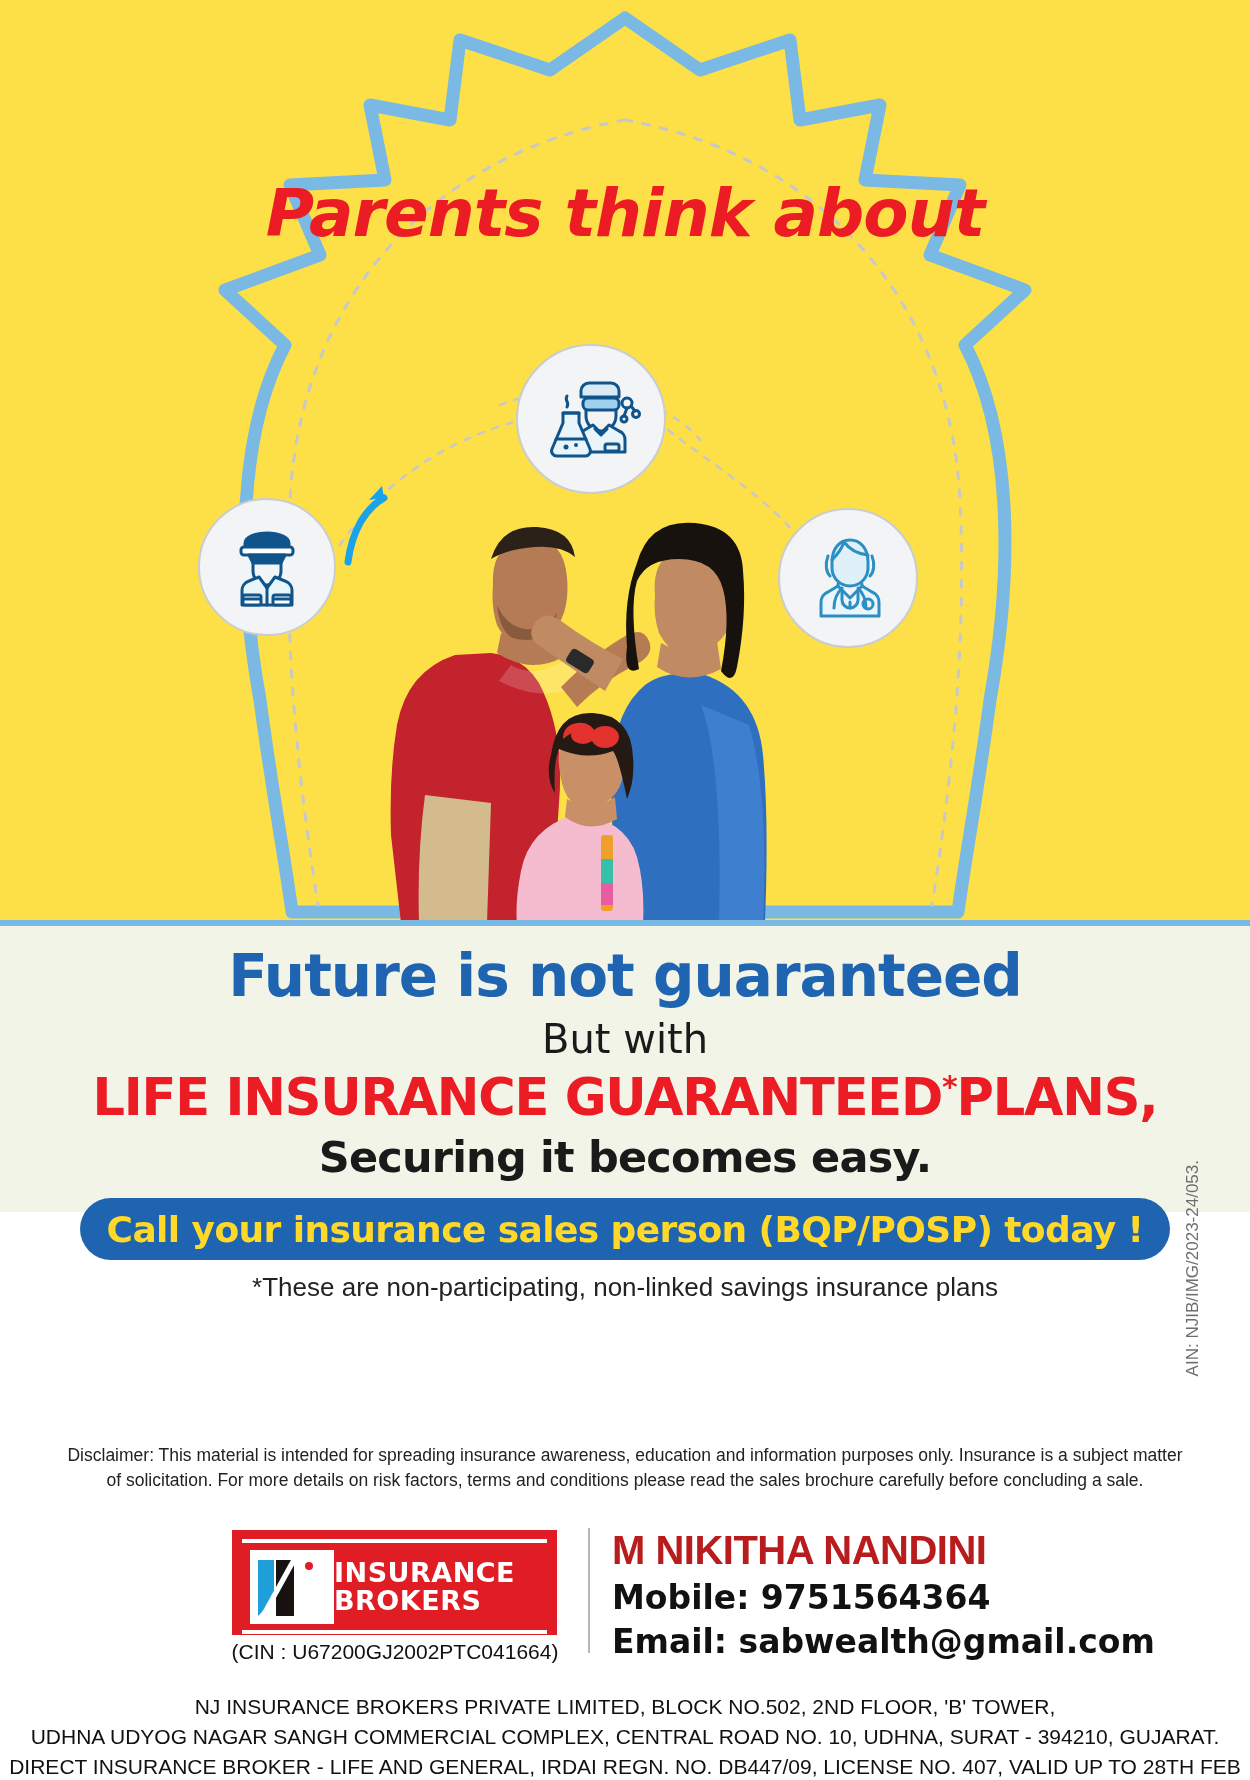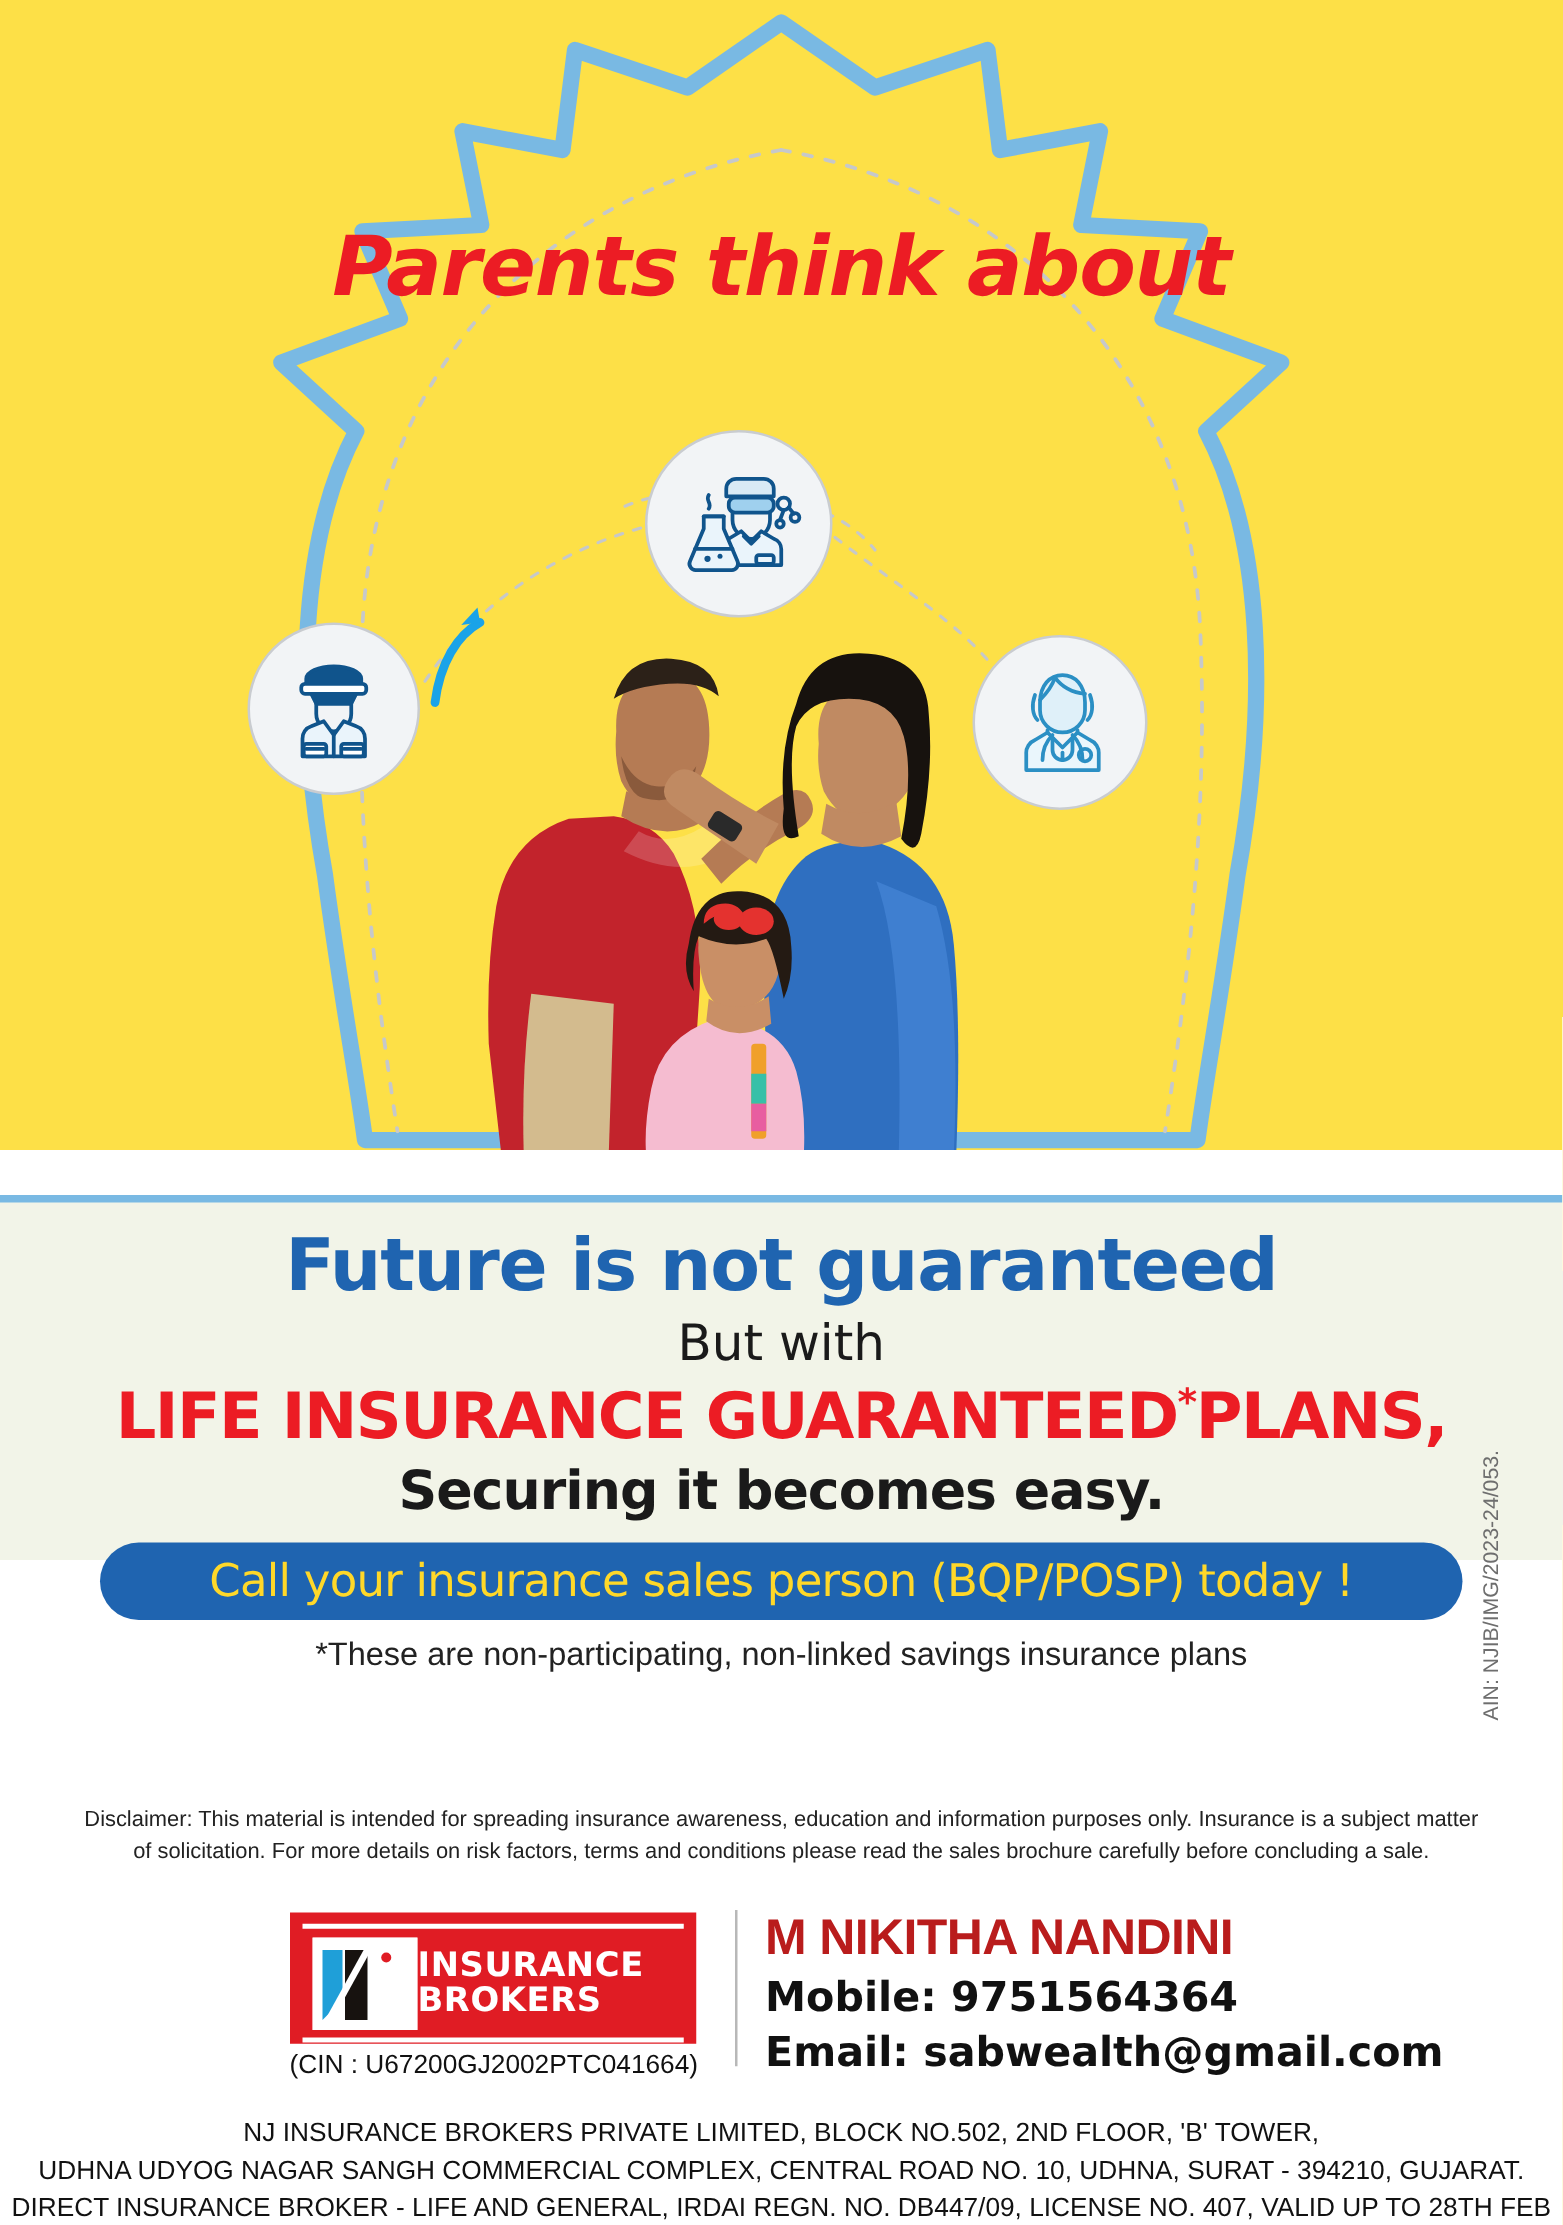--- a/index.html
+++ b/index.html
@@ -68,21 +68,20 @@
     z-index: 4;
   }
 
   
   .band {
     position: absolute;
     left: 0; top: 920px;
     width: 1250px; height: 292px;
     background: #f2f4e8;
     z-index: 8;
-    margin-top: 36px;
   }
   .band-top-rule {
     position: absolute;
     left: 0; top: 0; width: 1250px; height: 6px;
     background: #79b9e3;
   }
   .msg1 {
     position: absolute; left: 0; top: 22px; width: 1250px;
     text-align: center;
     font-family: "DejaVu Sans", sans-serif;
@@ -125,21 +124,21 @@
     width: 1090px; height: 62px;
     background: #1f64b0;
     border-radius: 31px;
     display: flex;
     align-items: center;
     justify-content: center;
     box-sizing: border-box;
   }
   .cta-text {
     font-family: "DejaVu Sans", sans-serif;
-    font-weight: normal;
+    font-weight: bold;
     font-size: 36px;
     color: #ffd829;
     letter-spacing: -0.6px;
     white-space: nowrap;
   }
 
   .footnote {
     position: absolute; left: 0; top: 352px; width: 1250px;
     text-align: center;
     font-family: "Liberation Sans", sans-serif;

